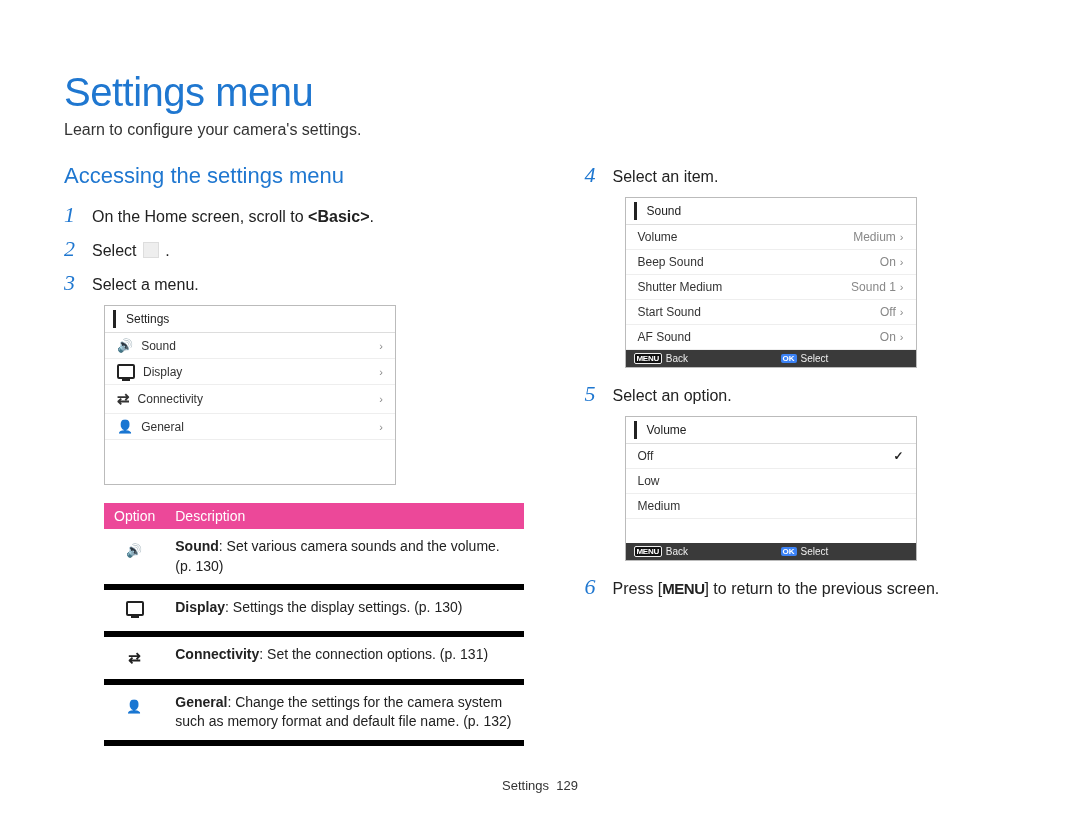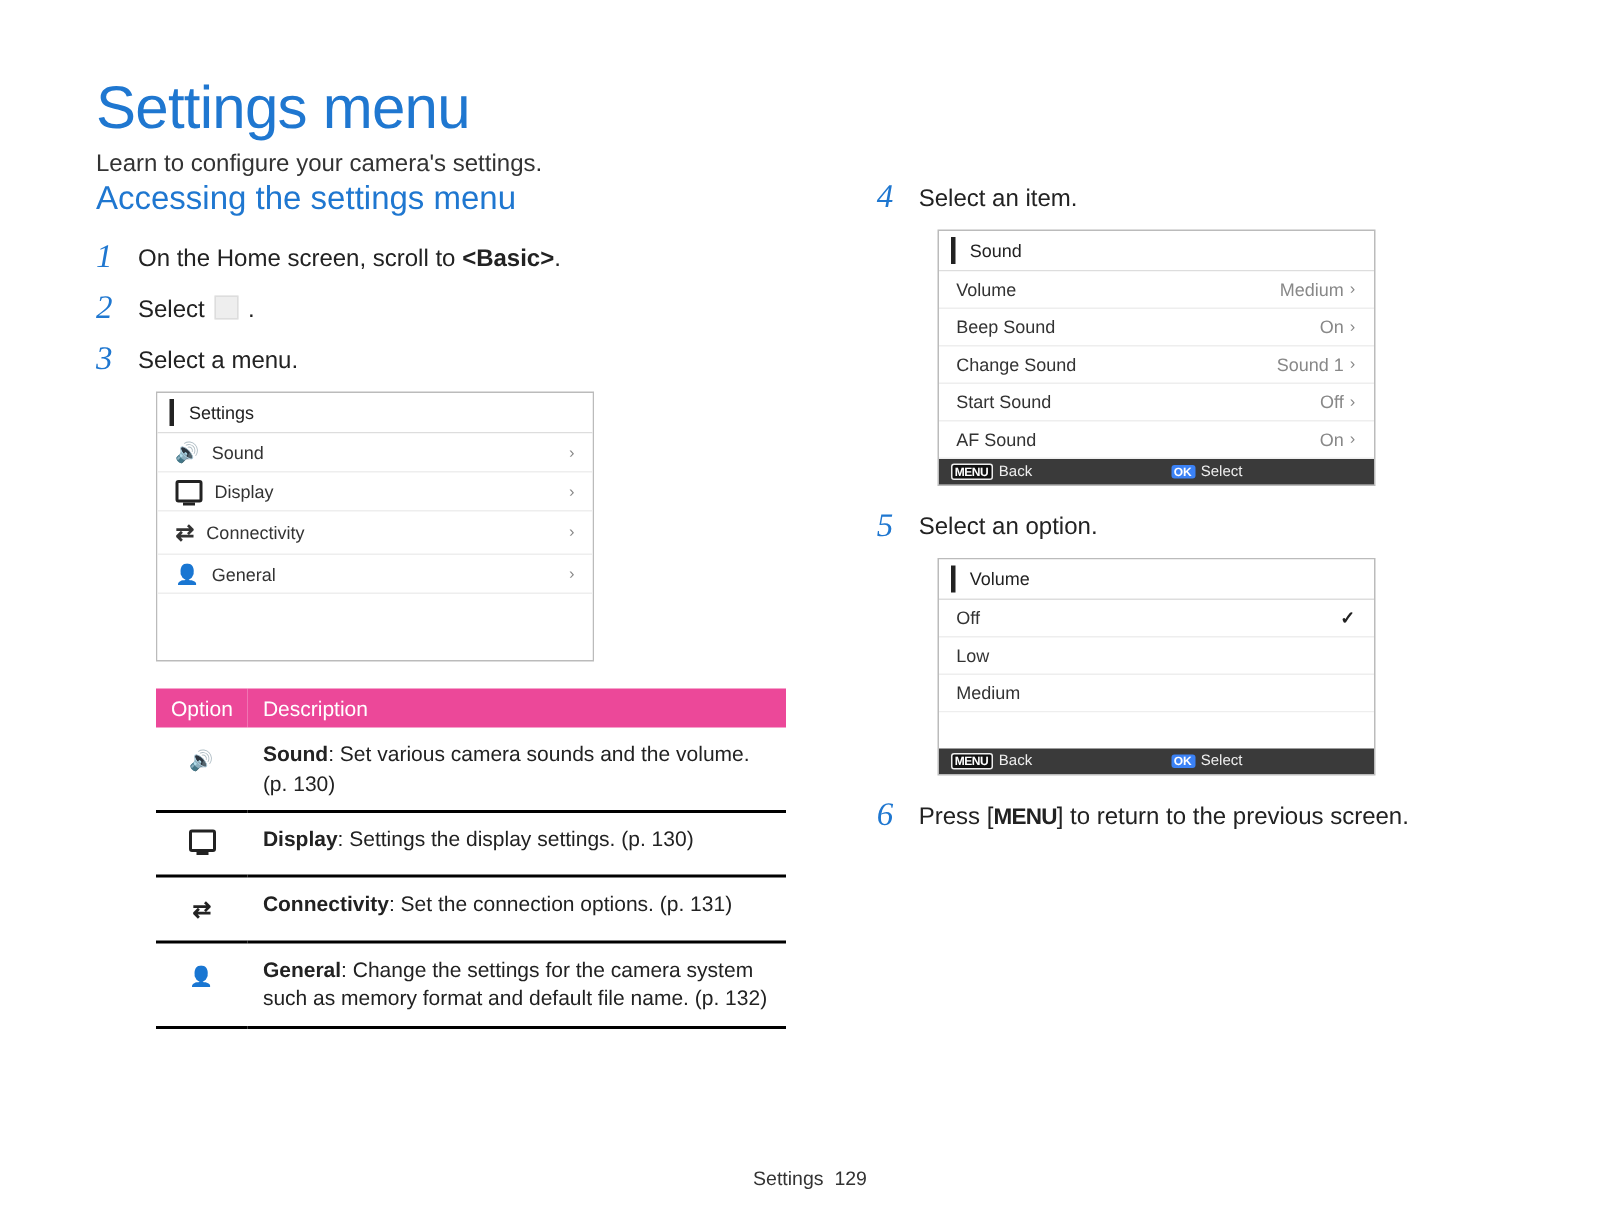--- a/index.html
+++ b/index.html
@@ -6,36 +6,37 @@
     margin: 0;
     font-family: Arial, Helvetica, sans-serif;
     color: #222;
     background: #fff;
     width: 1080px;
     height: 815px;
     position: relative;
     box-sizing: border-box;
   }
   .page {
-    padding: 50px 64px 30px 64px;
+    padding: 70px 64px 30px 64px;
     box-sizing: border-box;
     height: 100%;
     position: relative;
     border-radius: 24px;
   }
   h1.title {
     font-size: 40px;
     font-weight: 400;
     color: #1f77d0;
     margin: 0 0 6px 0;
     letter-spacing: -0.5px;
   }
   .subtitle {
     font-size: 16px;
     color: #333;
+    margin-bottom: 24px;
   }
   .columns {
     display: flex;
     gap: 89px;
   }
   .col {
     flex: 1;
     min-width: 0;
   }
   h2.section {
@@ -172,21 +173,21 @@
   .desc-table th {
     text-align: left;
     font-weight: 400;
     background: #ec4899;
     color: #fff;
     padding: 5px 10px;
     font-size: 14px;
   }
   .desc-table td {
     padding: 8px 10px;
-    border-bottom: 2px solid #000000;
+    border-bottom: 6px solid #000000;
     vertical-align: top;
     line-height: 1.4;
     font-size: 14px;
   }
   .desc-table td.icon {
     width: 36px;
     text-align: center;
     font-size: 18px;
   }
   .desc-table .bold { font-weight: bold; }
@@ -335,21 +336,21 @@
               </span>
           </div>
           <div class="cam-row">
             <span>Beep Sound</span>
             <span class="val">
                 <span>On</span>
                 <span class="chev">›</span>
               </span>
           </div>
           <div class="cam-row">
-            <span>Change Sound</span>
+            <span>Shutter Medium</span>
             <span class="val">
                 <span>Sound 1</span>
                 <span class="chev">›</span>
               </span>
           </div>
           <div class="cam-row">
             <span>Start Sound</span>
             <span class="val">
                 <span>Off</span>
                 <span class="chev">›</span>

